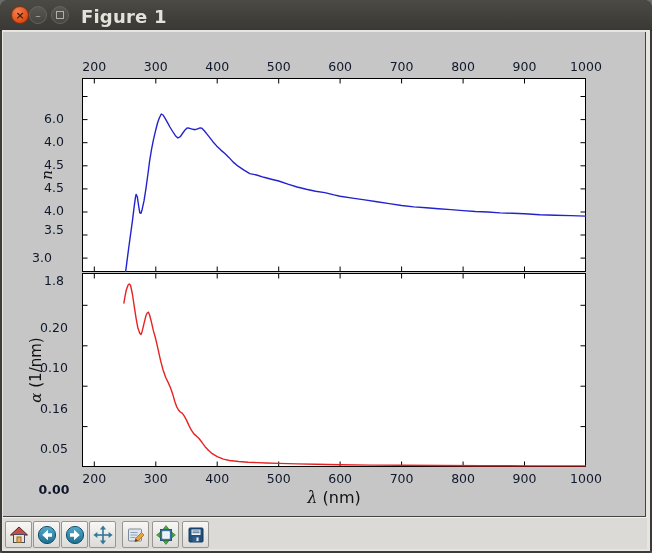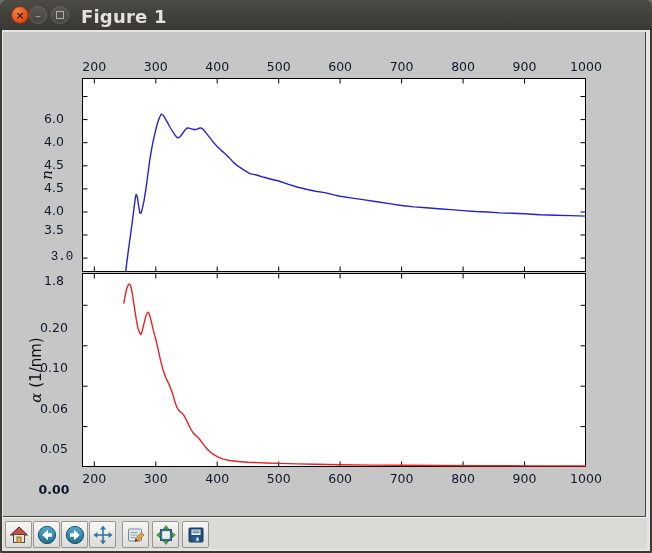--- a/index.html
+++ b/index.html
@@ -118,49 +118,50 @@
           <line x1="503" y1="113.2" x2="498.5" y2="113.2" stroke="#000"></line>
           <line x1="1" y1="72.8" x2="5.5" y2="72.8" stroke="#000"></line>
           <line x1="503" y1="72.8" x2="498.5" y2="72.8" stroke="#000"></line>
           <line x1="1" y1="32.3" x2="5.5" y2="32.3" stroke="#000"></line>
           <line x1="503" y1="32.3" x2="498.5" y2="32.3" stroke="#000"></line>
           <polyline points="41.8,30.7 43.0,23.4 44.3,17.0 46.1,12.1 47.3,10.9 48.6,12.5 50.4,21.0 52.2,33.1 54.1,45.3 55.9,55.0 57.8,60.2 59.0,61.4 60.2,58.2 62.1,50.1 63.9,42.8 65.2,40.0 66.4,39.2 67.6,42.0 69.5,49.3 71.3,57.4 73.8,66.3 76.2,76.8 78.7,88.1 81.1,97.0 83.6,104.3 86.0,109.1 88.5,114.8 91.0,122.1 92.8,128.5 94.7,133.8 96.5,137.0 98.3,139.0 100.2,140.2 102.0,142.7 104.5,147.1 106.9,152.4 109.4,157.2 111.9,160.9 114.3,162.9 116.8,165.3 119.9,169.3 122.9,173.4 126.6,177.4 130.3,180.7 135.2,183.7 141.4,186.1 147.5,187.5 156.7,188.5 166.0,189.2 175.2,189.6 184.4,190.0 196.7,190.4 215.1,190.9 233.6,191.3 258.1,191.7 288.9,192.1 319.6,192.3 356.5,192.5 399.5,192.7 448.7,192.9 504.0,192.9" fill="none" stroke="#E62323" stroke-width="1.4" stroke-linejoin="round"></polyline>
         </svg>
 
       <div class="axlabel rot" style="left:-15px;top:133px;width:120px;height:20px;"><span class="math">n</span><span></span></div>
       <div class="axlabel rot" style="left:-36px;top:328px;width:140px;height:20px;"><span class="math">α</span><span> (1/nm)</span></div>
+      <div class="axlabel" style="left:251px;top:456px;width:160px;height:20px;font-size:16px;"><span class="math">λ</span><span> (nm)</span></div>
     <span class="ticklabel xtl" style="left: 91.2927px; top: 27px;">200</span>
         <span class="ticklabel xtl" style="left: 152.756px; top: 27px;">300</span>
         <span class="ticklabel xtl" style="left: 214.22px; top: 27px;">400</span>
         <span class="ticklabel xtl" style="left: 275.683px; top: 27px;">500</span>
         <span class="ticklabel xtl" style="left: 337.146px; top: 27px;">600</span>
         <span class="ticklabel xtl" style="left: 398.61px; top: 27px;">700</span>
         <span class="ticklabel xtl" style="left: 460.073px; top: 27px;">800</span>
         <span class="ticklabel xtl" style="left: 521.537px; top: 27px;">900</span>
         <span class="ticklabel xtl" style="left: 583px; top: 27px;">1000</span>
         <span class="ticklabel ytl" style="left: 28px; width: 46px; top: 219px;">1.8</span>
-        <span class="ticklabel ytl" style="left: 36px; width: 46px; top: 196px; font-family: Liberation Mono, monospace;">3.0</span>
+        <span class="ticklabel ytl" style="left: 16px; width: 46px; top: 196px;">3.0</span>
         <span class="ticklabel ytl" style="left: 28px; width: 46px; top: 168px;">3.5</span>
         <span class="ticklabel ytl" style="left: 28px; width: 46px; top: 149px;">4.0</span>
         <span class="ticklabel ytl" style="left: 28px; width: 46px; top: 126px;">4.5</span>
         <span class="ticklabel ytl" style="left: 28px; width: 46px; top: 103px;">4.5</span>
         <span class="ticklabel ytl" style="left: 28px; width: 46px; top: 80px;">4.0</span>
         <span class="ticklabel ytl" style="left: 28px; width: 46px; top: 57px;">6.0</span>
         <span class="ticklabel xtl" style="left: 91.2927px; top: 439px;">200</span>
         <span class="ticklabel xtl" style="left: 152.756px; top: 439px;">300</span>
         <span class="ticklabel xtl" style="left: 214.22px; top: 439px;">400</span>
         <span class="ticklabel xtl" style="left: 275.683px; top: 439px;">500</span>
         <span class="ticklabel xtl" style="left: 337.146px; top: 439px;">600</span>
         <span class="ticklabel xtl" style="left: 398.61px; top: 439px;">700</span>
         <span class="ticklabel xtl" style="left: 460.073px; top: 439px;">800</span>
         <span class="ticklabel xtl" style="left: 521.537px; top: 439px;">900</span>
         <span class="ticklabel xtl" style="left: 583px; top: 439px;">1000</span>
         <span class="ticklabel ytl" style="left: 28px; width: 46px; top: 428px; font-weight: bold;">0.00</span>
         <span class="ticklabel ytl" style="left: 28px; width: 46px; top: 387px;">0.05</span>
-        <span class="ticklabel ytl" style="left: 28px; width: 46px; top: 347px;">0.06</span>
+        <span class="ticklabel ytl" style="left: 28px; width: 46px; top: 347px;">0.16</span>
         <span class="ticklabel ytl" style="left: 28px; width: 46px; top: 306px;">0.10</span>
         <span class="ticklabel ytl" style="left: 28px; width: 46px; top: 266px;">0.20</span>
       </div>
 
     <div class="toolbar">
       <div class="tbtn" style="left:2px;">
         <svg width="20" height="20" viewBox="0 0 20 20">
           <polygon points="1.5,10 10,2 18.5,10" fill="#c0504a" stroke="#5a2320" stroke-width="1"></polygon>
           <rect x="4.5" y="9.5" width="11" height="8" fill="#f2e3c3" stroke="#47476b" stroke-width="1"></rect>
           <rect x="8" y="12" width="4" height="5.5" fill="#e8b05c" stroke="#8a6a30" stroke-width="1"></rect>

